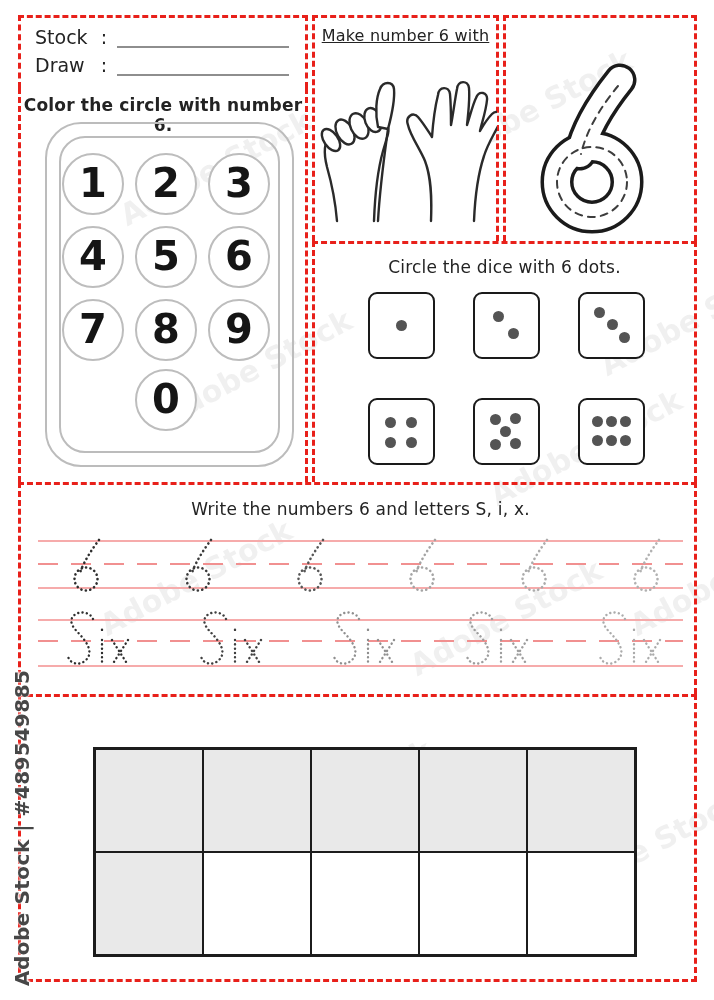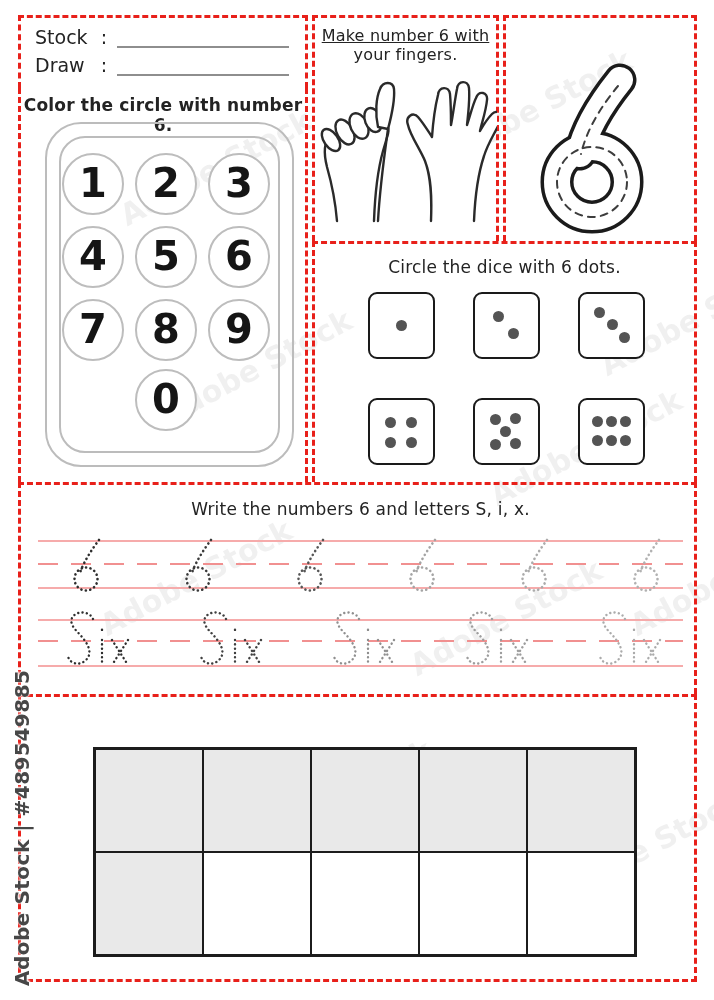--- a/index.html
+++ b/index.html
@@ -91,21 +91,20 @@
       <div class="key" style="left: 187px; top: 138px;">6</div>
       <div class="key" style="left: 41px; top: 211px;">7</div>
       <div class="key" style="left: 114px; top: 211px;">8</div>
       <div class="key" style="left: 187px; top: 211px;">9</div>
       <div class="key" style="left: 114px; top: 281px;">0</div>
     </div>
 </div>
 
 <div class="box no-bottom" style="left:312px; top:15px; width:187px; height:226px;">
   <div class="sec-title" style="top:8px; font-size:16px;text-decoration:underline;">Make number 6 with</div>
-  <div class="sec-title" style="top:27px; font-size:16px;">your fingers.</div>
   <svg style="position:absolute; left:2px; top:54px;" width="180" height="152" viewBox="0 0 180 150" fill="none" stroke="#2a2a2a" stroke-width="2.4" stroke-linecap="round" stroke-linejoin="round">
 
     <g>
       <path d="M20,148 C18,124 14,108 10,94 C7,82 6,70 13,63 L60,48 C68,46 73,53 71,61 L66,78 C61,96 58,120 57,148" fill="#ffffff"></path>
       <path d="M71,56 C68,78 63,112 61,148" fill="none"></path>
       <ellipse cx="14" cy="67" rx="7" ry="12.5" transform="rotate(-35 14 67)" fill="#ffffff"></ellipse>
       <ellipse cx="28" cy="59" rx="8" ry="13.5" transform="rotate(-29 28 59)" fill="#ffffff"></ellipse>
       <ellipse cx="42" cy="53" rx="8.5" ry="13.5" transform="rotate(-25 42 53)" fill="#ffffff"></ellipse>
       <ellipse cx="56" cy="47" rx="8" ry="12.5" transform="rotate(-21 56 47)" fill="#ffffff"></ellipse>
       <path d="M61,54 C58,40 59,25 63,16 C66,8 76,8 77,16 C78,27 75,41 71,56 Z" fill="#ffffff"></path>

